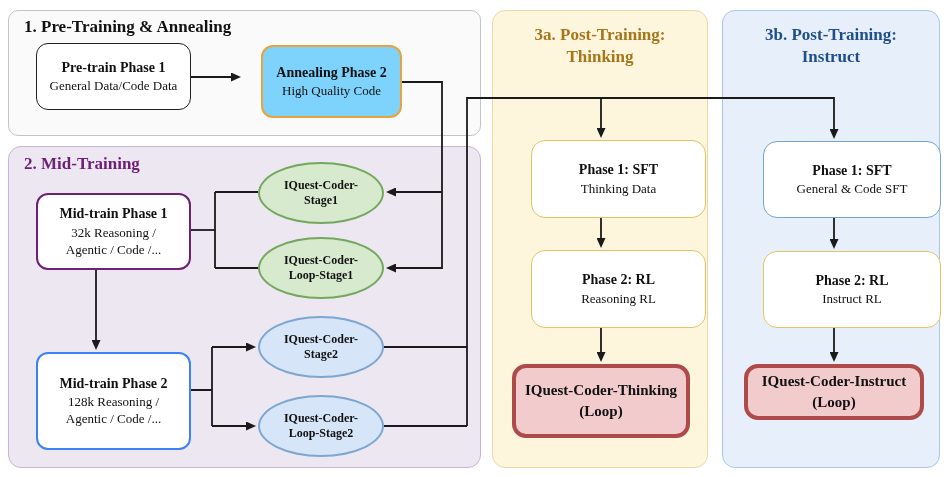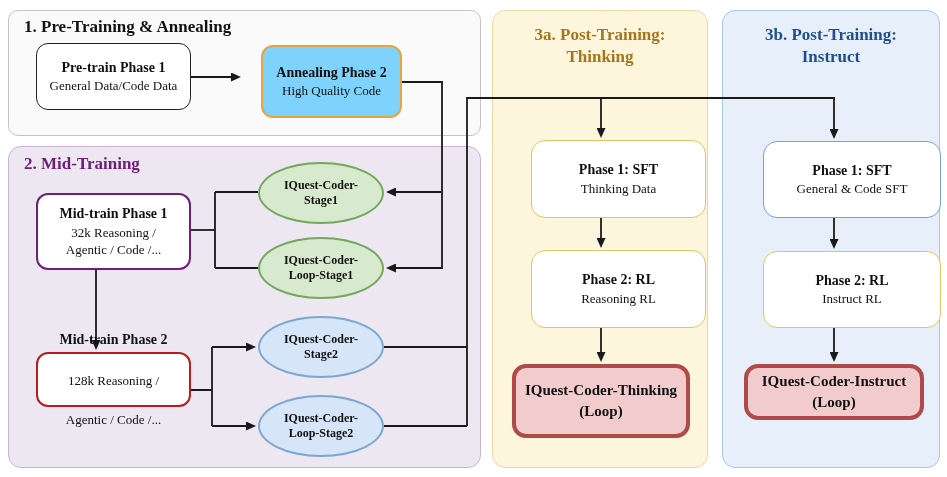--- a/index.html
+++ b/index.html
@@ -25,21 +25,21 @@
     position:absolute;background:#fff;border:1.5px solid #222;border-radius:12px;
     display:flex;flex-direction:column;align-items:center;justify-content:center;
     text-align:center;line-height:1.32;box-sizing:border-box;padding:2px 0;margin-left:18px;
   }
   .node .t{font-weight:bold;font-size:14px;display:block;}
   .node .s{font-size:13px;display:block;}
 
   .n-pretrain{left:18px;top:43px;width:155px;height:67px;border-color:#222;}
   .n-anneal{left:243px;top:45px;width:141px;height:73px;border:2px solid #E8A33D;background:#7dd3fc;}
   .n-mid1{left:18px;top:193px;width:155px;height:77px;border:2px solid #6E2077;}
-  .n-mid2{left:18px;top:352px;width:155px;height:55px;border:2px solid #b91c1c;gap:22px;}
+  .n-mid2{left:18px;top:352px;width:155px;height:98px;border:2px solid #3b82f6;}
   .n-tsft{left:513px;top:140px;width:175px;height:78px;border:1.5px solid #E3C463;border-radius:14px;}
   .n-trl{left:513px;top:250px;width:175px;height:78px;border:1.5px solid #E3C463;border-radius:14px;}
   .n-isft{left:745px;top:141px;width:178px;height:77px;border:1.5px solid #74A3D4;border-radius:14px;}
   .n-irl{left:745px;top:251px;width:178px;height:77px;border:1.5px solid #E3C463;border-radius:14px;}
 
   .out{
     position:absolute;border:4px solid #AE4A4A;background:#F2CCCC;border-radius:14px;
     display:flex;flex-direction:column;align-items:center;justify-content:center;
     text-align:center;font-weight:bold;font-size:15px;line-height:1.4;box-sizing:border-box;
   }

